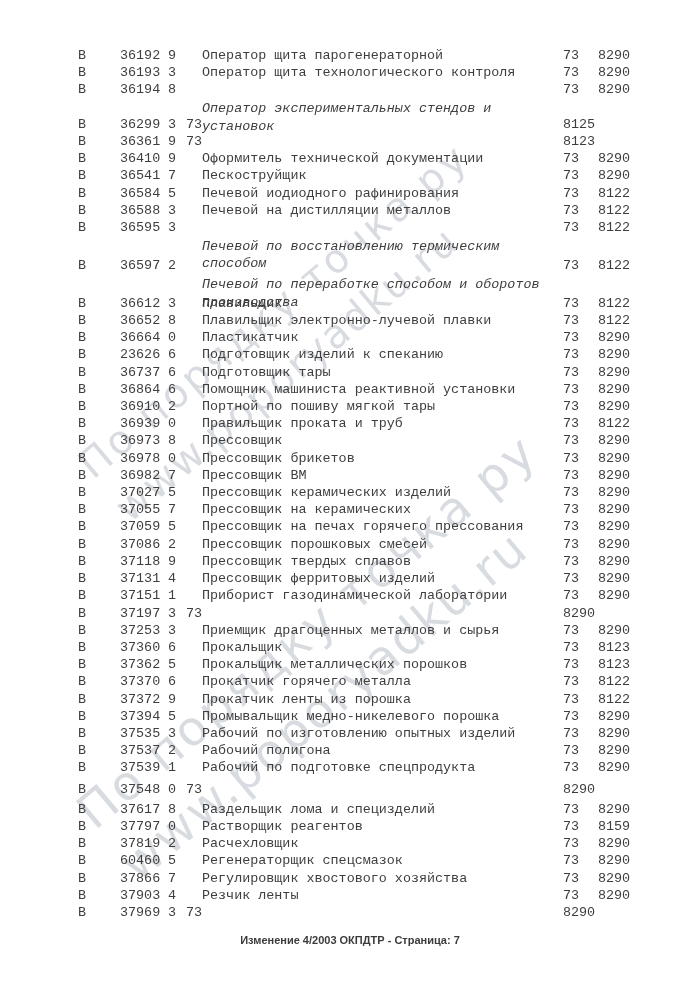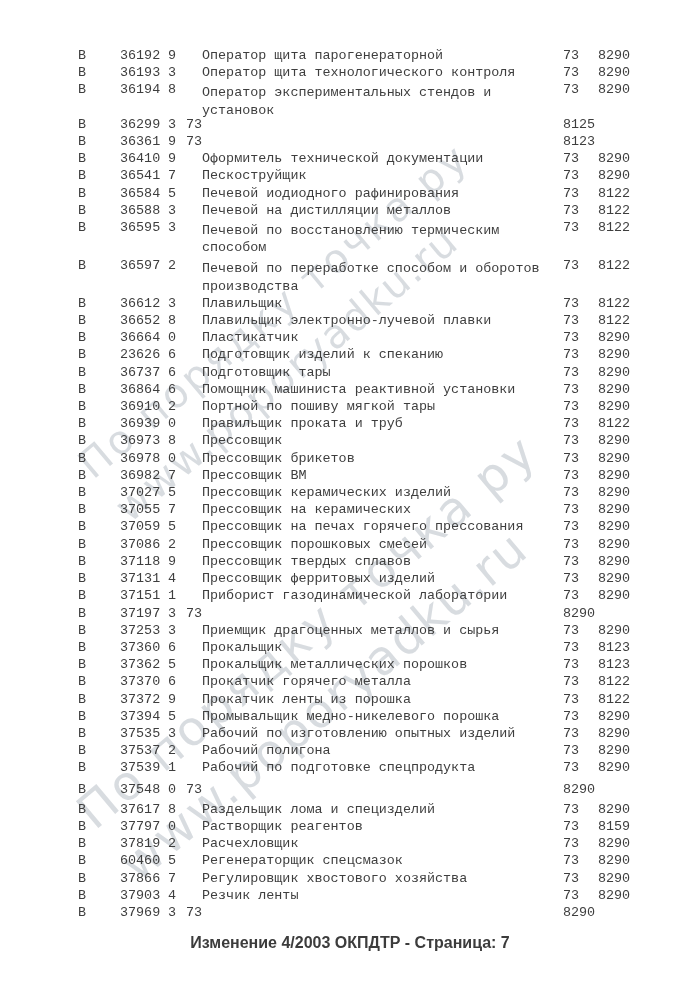--- a/index.html
+++ b/index.html
@@ -48,32 +48,32 @@
   }
   .row {
     display: grid;
     grid-template-columns: 42px 48px 18px 377px 35px 40px;
     margin-left: 78px;
     align-items: start;
   }
   .row.ml { margin-top: 4px; margin-bottom: 3px; }
   .c { display: block; }
   .c-name { white-space: pre-line; margin-left: 16px; }
-  .c-name.down { position: relative; top: 3px; }
+  .c-name.down { position: relative; top: 19px; font-style: italic; }
 
   
   .footer {
     position: absolute;
     left: 0;
     right: 0;
     top: 934px;
     z-index: 1;
     text-align: center;
     font-family: "Liberation Sans", sans-serif;
-    font-size: 16px;
+    font-size: 11px;
     font-weight: 700;
     color: #3c3c3c;
   }
 </style>
 </head>
 <body>
 
 <div class="wm-layer">
   <div class="wm wm-1">
     <div class="wm-site">По порядку точка ру</div>

